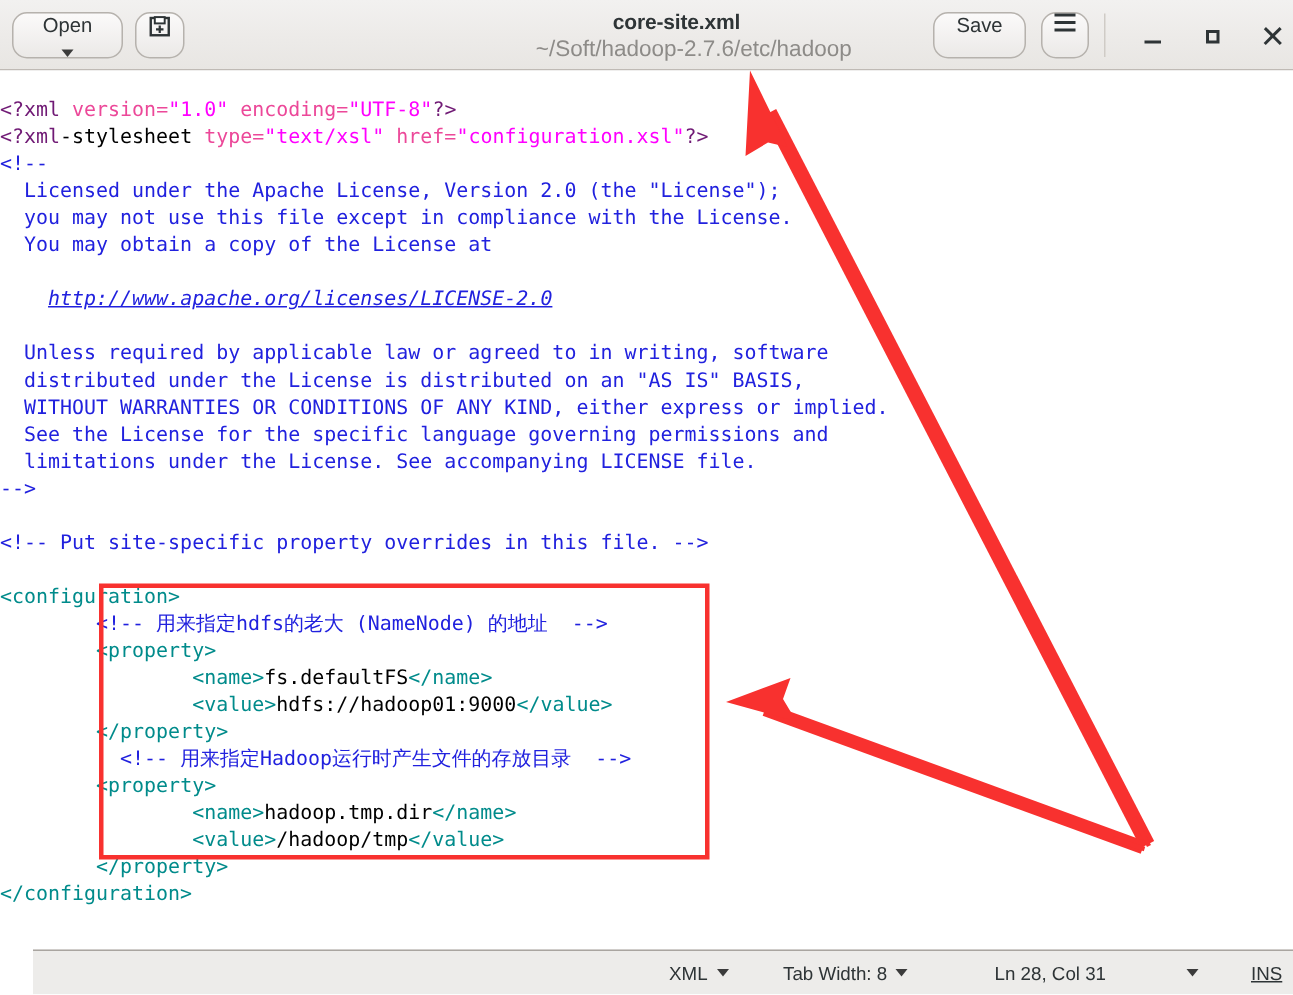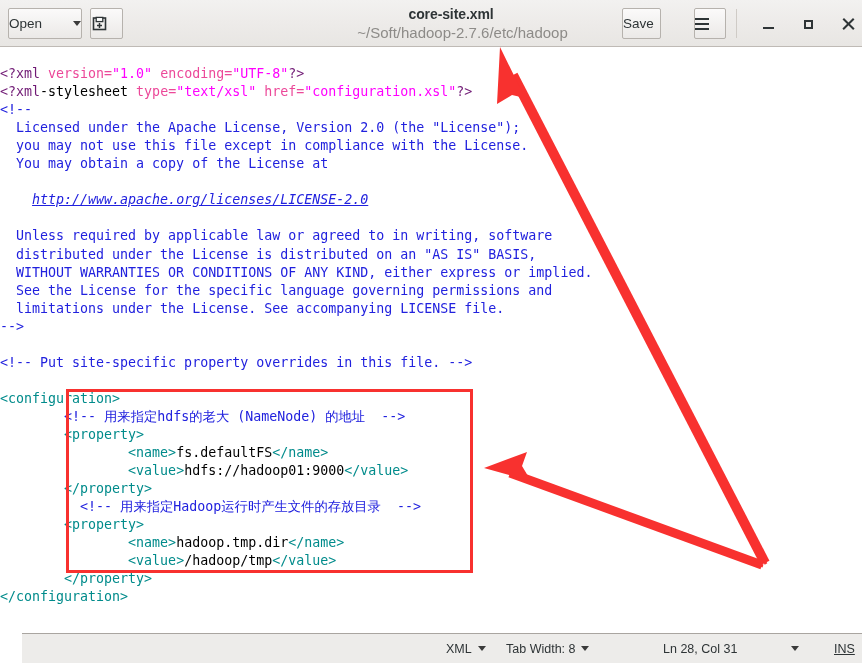--- a/index.html
+++ b/index.html
@@ -21,43 +21,44 @@
     position: absolute; left: 0; top: 0;
     width: 862px; height: 47px;
     background: linear-gradient(to bottom, #f2f1f0 0%, #edebe9 50%, #e8e6e3 100%);
     border-bottom: 1px solid #bfbab5;
     box-sizing: border-box;
   }
   .hb-btn {
     position: absolute;
     background: linear-gradient(to bottom, #fbfafa 0%, #ebe9e7 100%);
     border: 1px solid #b6b2ad;
-    border-radius: 2px;
+    border-radius: 10px;
     color: #2e3436;
     font-size: 13.5px;
     display: flex; align-items: center; justify-content: space-between;
     box-sizing: border-box;
     cursor: default;
+    flex-direction: column;
   }
   #open-btn {
     left: 8px; top: 8px; width: 74px; height: 31px;
     gap: 7px;
   }
   #open-btn .lbl { font-size: 13.5px; color: #2e3436; }
   .caret-down {
     width: 0; height: 0;
     border-left: 4.5px solid transparent;
     border-right: 4.5px solid transparent;
     border-top: 5px solid #3b3b3b;
   }
   #newtab-btn {
     left: 90px; top: 8px; width: 33px; height: 31px;
   }
   #save-btn {
-    left: 622px; top: 8px; width: 39px; height: 31px;
+    left: 622px; top: 8px; width: 62px; height: 31px;
   }
   #menu-btn {
     left: 694px; top: 8px; width: 32px; height: 31px;
   }
   .hamburger { display: flex; flex-direction: column; gap: 3px; }
   .hamburger i {
     display: block; width: 14px; height: 2px; background: #2e3436;
   }
 
   .titlewrap {
@@ -153,21 +154,21 @@
     border-top: 1px solid #a9a5a0;
     box-sizing: border-box;
     display: flex; align-items: center;
     font-size: 12.5px; color: #2e3436; margin-left: 22px;
   }
   .sb-item {
     display: flex; align-items: center; gap: 6px;
     cursor: default;
   }
   #sb-lang { position: absolute; left: 424px; }
-  #sb-tabw { position: absolute; left: 484px; align-items: center; }
+  #sb-tabw { position: absolute; left: 500px; align-items: center; }
   #sb-pos  { position: absolute; left: 641px; }
   #sb-pos-caret { position: absolute; left: 769px; }
   #sb-ins  { position: absolute; left: 812px; text-decoration: underline; }
 </style>
 </head>
 <body>
 
 <div id="app">
 
   <div class="headerbar">

